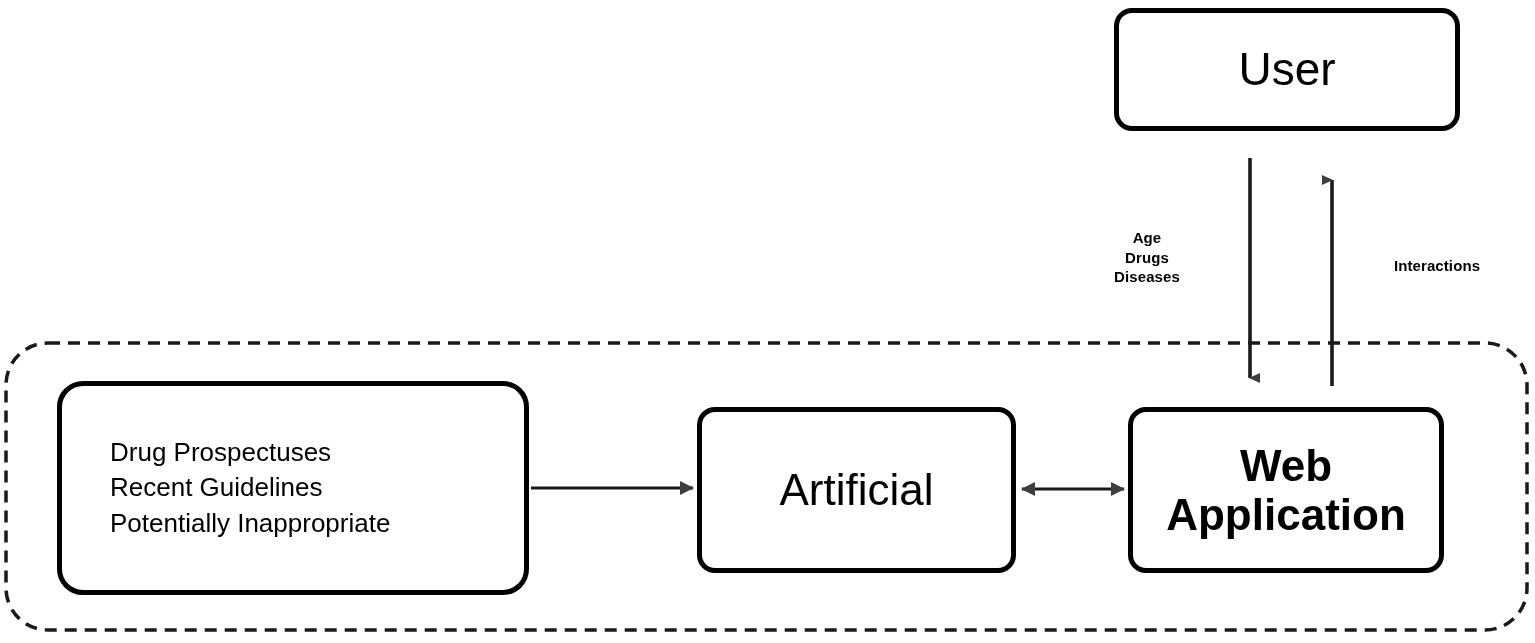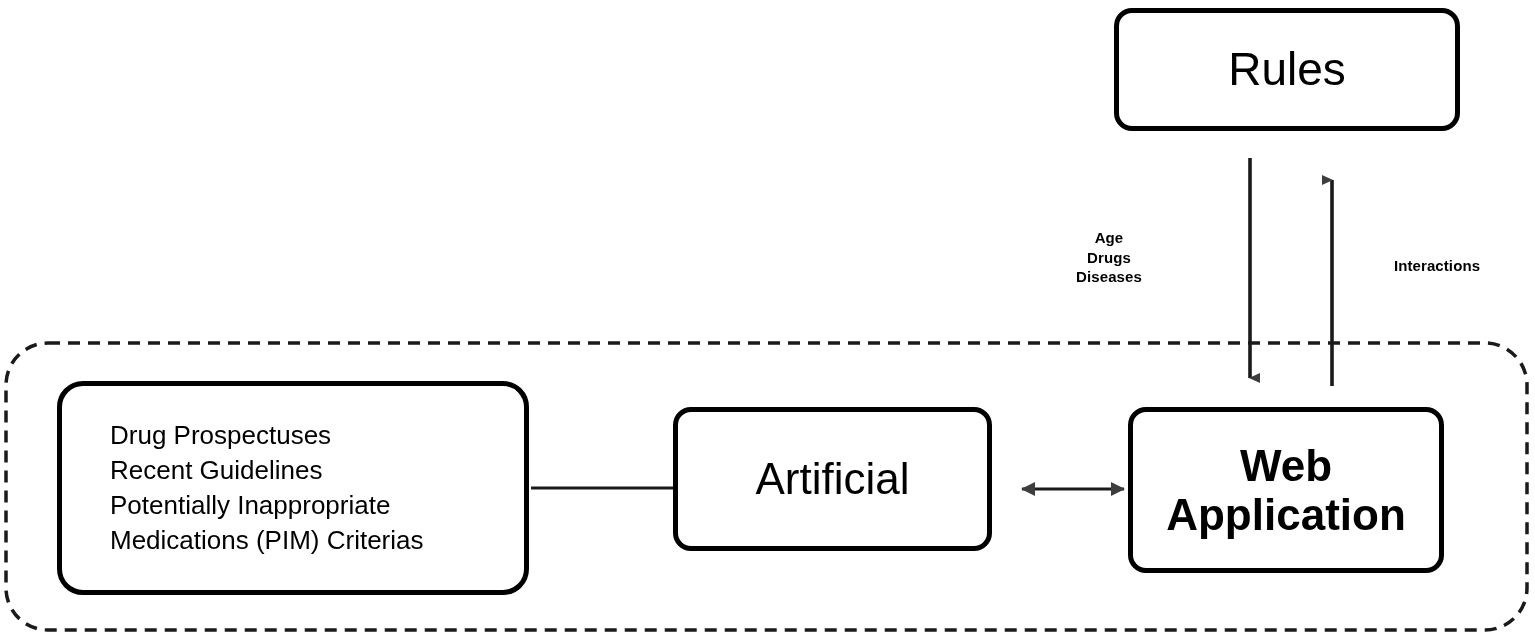--- a/index.html
+++ b/index.html
@@ -53,24 +53,24 @@
     height: 214px;
     border-radius: 26px;
     align-items: center;
     justify-content: flex-start;
     text-align: left;
     padding-left: 48px;
     font-size: 26px;
     line-height: 1.35;
   }
   .node-ai {
-    left: 673px;
+    left: 697px;
     top: 407px;
     width: 319px;
-    height: 144px;
+    height: 166px;
     font-size: 44px;
   }
   .node-web {
     left: 1128px;
     top: 407px;
     width: 316px;
     height: 166px;
     font-size: 44px;
     font-weight: bold;
   }
@@ -86,21 +86,21 @@
     line-height: 1.3;
     letter-spacing: 0.1px;
     white-space: nowrap;
   }
   .lbl-rules {
     left: 515px;
     top: 390px;
     width: 190px;
   }
   .lbl-age {
-    left: 1044px;
+    left: 1082px;
     top: 228px;
     width: 130px;
   }
   .lbl-interactions {
     left: 1372px;
     top: 256px;
     width: 130px;
   }
   .lbl-part {
     display: block;
@@ -140,29 +140,28 @@
     <g>
       <line x1="531" y1="488" x2="693" y2="488" stroke="#1a1a1a" stroke-width="3.2" marker-end="url(#arrowhead-right)"></line>
     </g>
 
     <g>
       <line x1="1022" y1="489" x2="1124" y2="489" stroke="#1a1a1a" stroke-width="3.2" marker-start="url(#arrowhead-left)" marker-end="url(#arrowhead-right)"></line>
     </g>
   </svg>
 
   <div class="node node-user">
-    <span>Rules</span>
+    <span>User</span>
   </div>
 
   <div class="node node-kb">
     <div>
       <span class="kb-line">Drug Prospectuses</span>
       <span class="kb-line">Recent Guidelines</span>
       <span class="kb-line">Potentially Inappropriate</span>
-      <span class="kb-line">Medications (PIM) Criterias</span>
     </div>
   </div>
 
   <div class="node node-ai">
     <div>
       <span class="kb-line">Artificial</span>
     </div>
   </div>
 
   <div class="node node-web">

